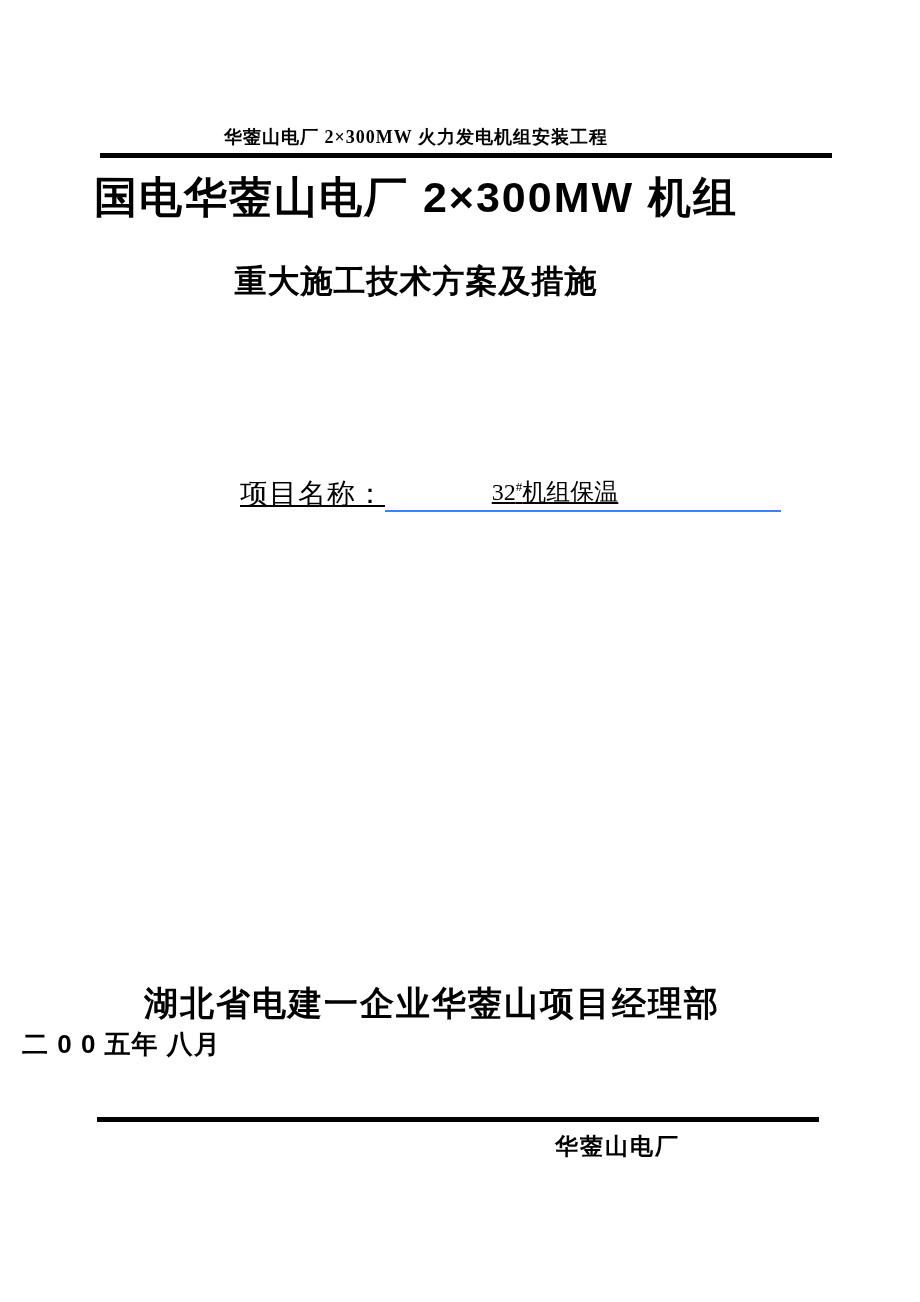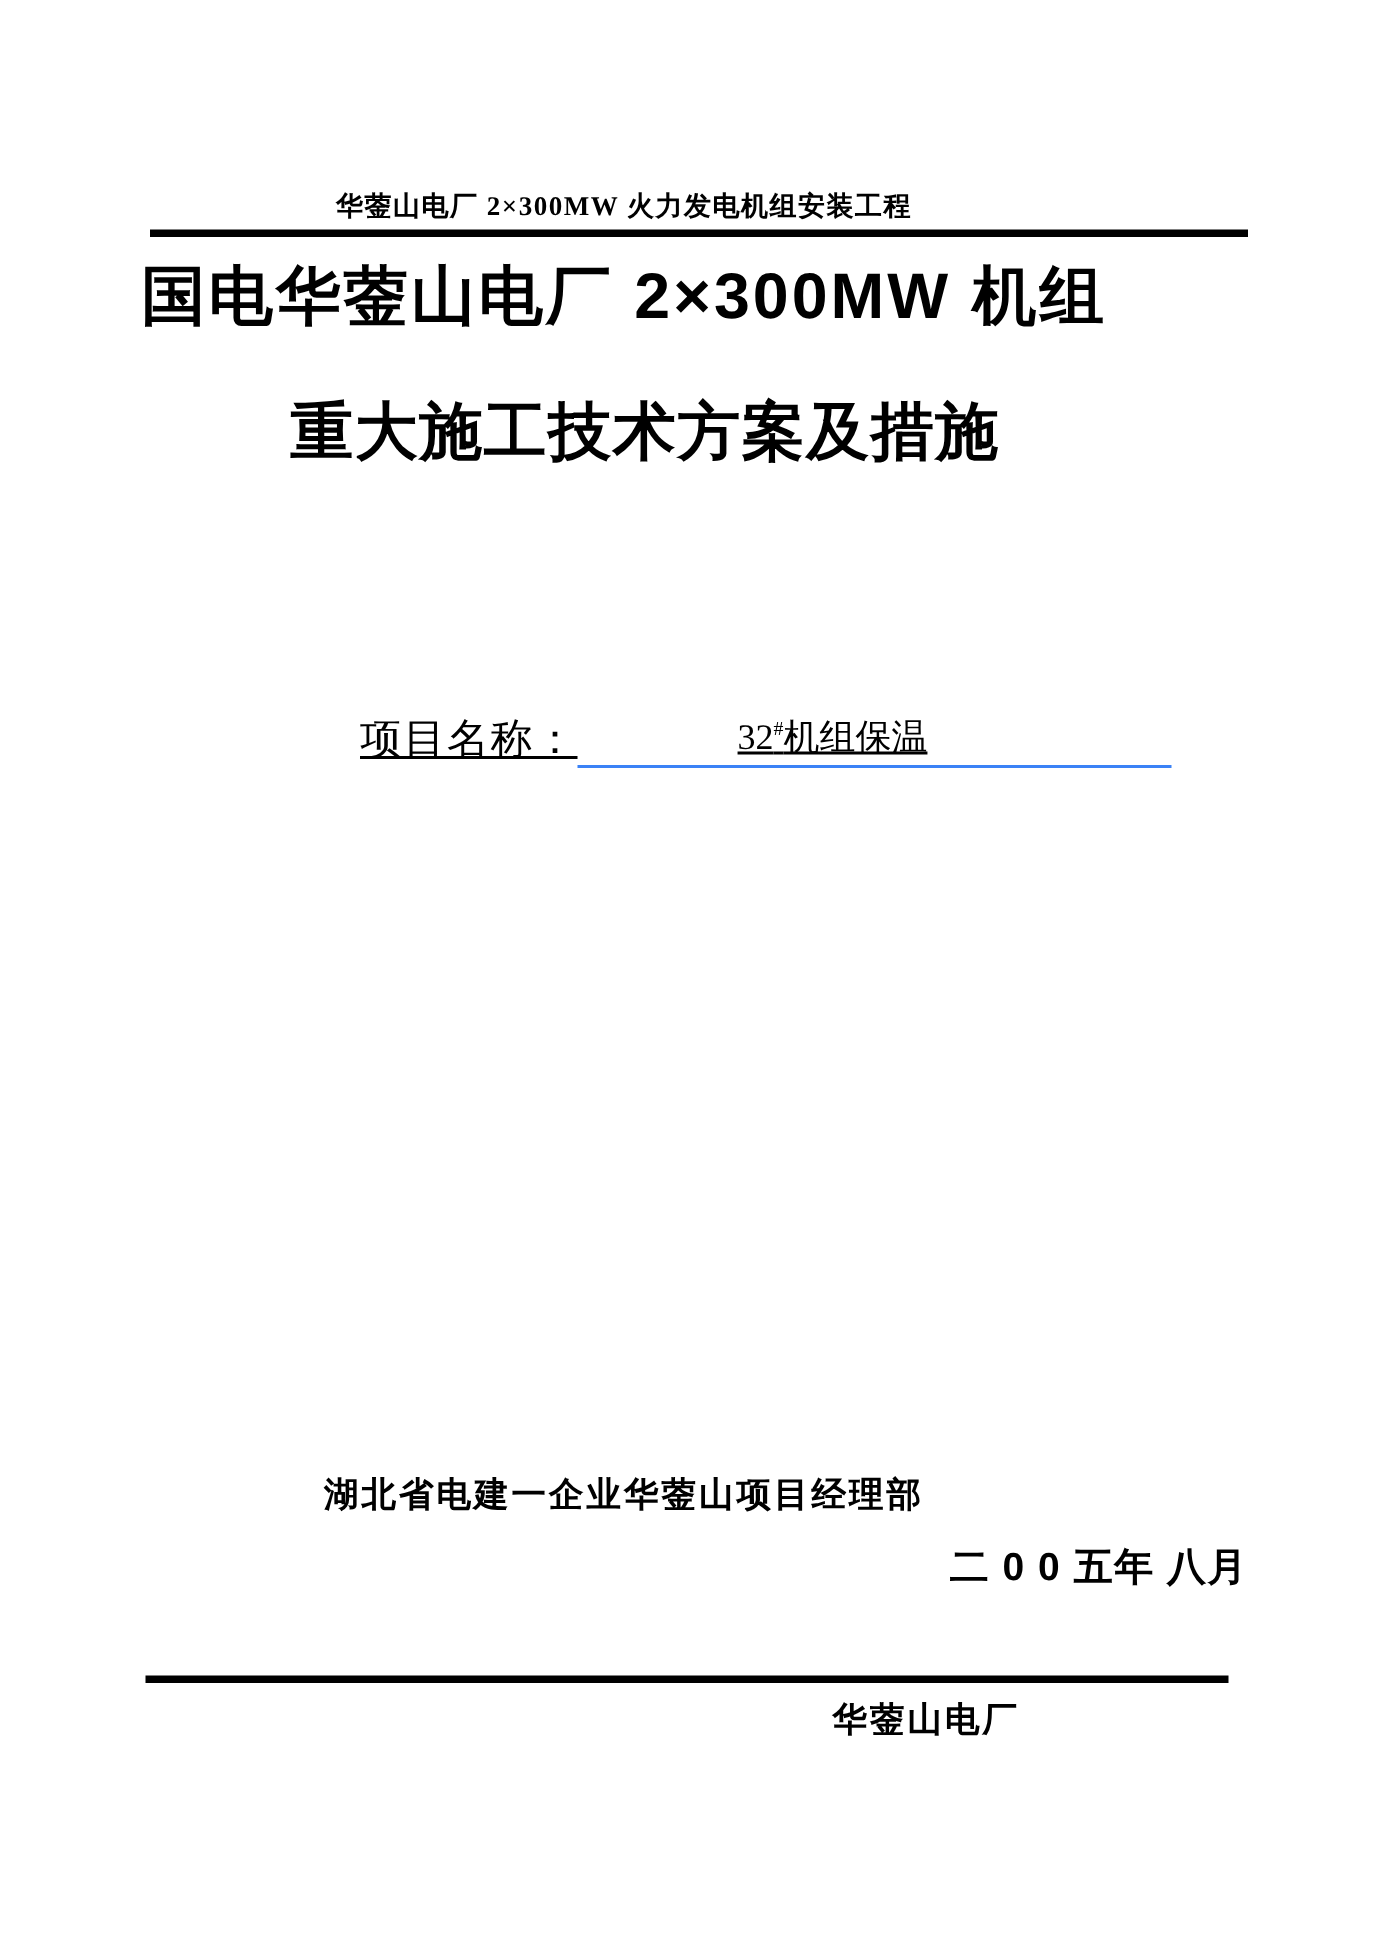--- a/index.html
+++ b/index.html
@@ -54,24 +54,23 @@
   }
   .title2 {
     position: absolute;
     top: 260px;
     left: 0;
     width: 100%;
     margin: 0;
     text-align: center;
     font-family: "Liberation Serif", "DejaVu Serif", serif;
     font-weight: bold;
-    font-size: 42px;
+    font-size: 32px;
     letter-spacing: 1px;
     white-space: pre;
-    padding-left: 14px;
   }
 
   
   .field-row {
     position: absolute;
     left: 240px;
     display: flex;
     align-items: flex-end;
     text-decoration: underline;
   }
@@ -98,40 +97,41 @@
   .sup {
     vertical-align: super;
     font-size: 0.55em;
     line-height: 0;
   }
 
   
   .org-line {
     position: absolute;
     top: 981px;
-    left: 0;
+    left: 16px;
     width: 100%;
     text-align: center;
     font-family: "Liberation Sans", "DejaVu Sans", sans-serif;
     font-weight: bold;
-    font-size: 23px;
+    font-size: 34px;
     letter-spacing: 2px;
     white-space: pre;
   }
   .date-line {
     position: absolute;
     top: 1027px;
     left: 0;
     width: 100%;
-    text-align: right;
+    text-align: left;
     font-family: "Liberation Sans", "DejaVu Sans", sans-serif;
     font-weight: bold;
     font-size: 26px;
     letter-spacing: 1px;
     white-space: pre;
+    padding-left: 22px;
   }
   .department {
     position: absolute;
     top: 1131px;
     right: 152px;
     text-align: right;
     font-family: "Liberation Sans", "DejaVu Sans", sans-serif;
     font-weight: bold;
     font-size: 23px;
     letter-spacing: 2px;

